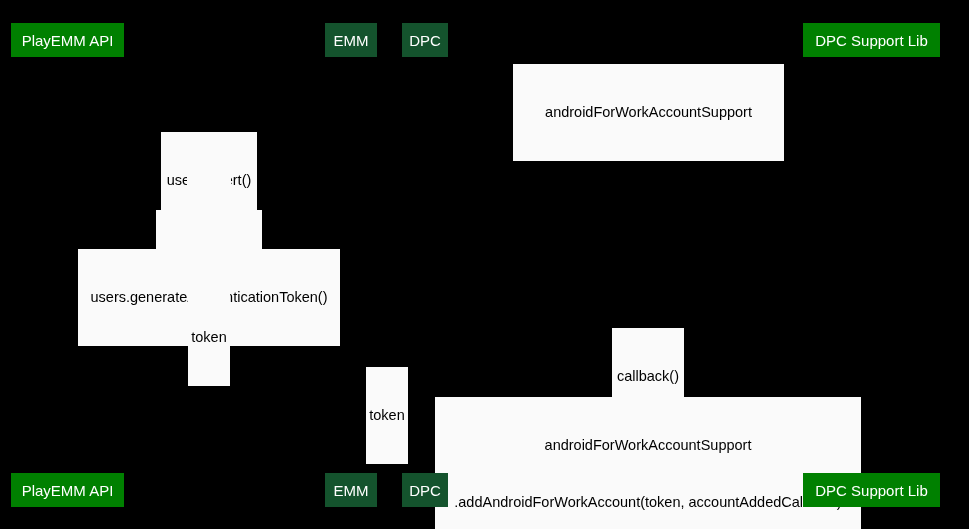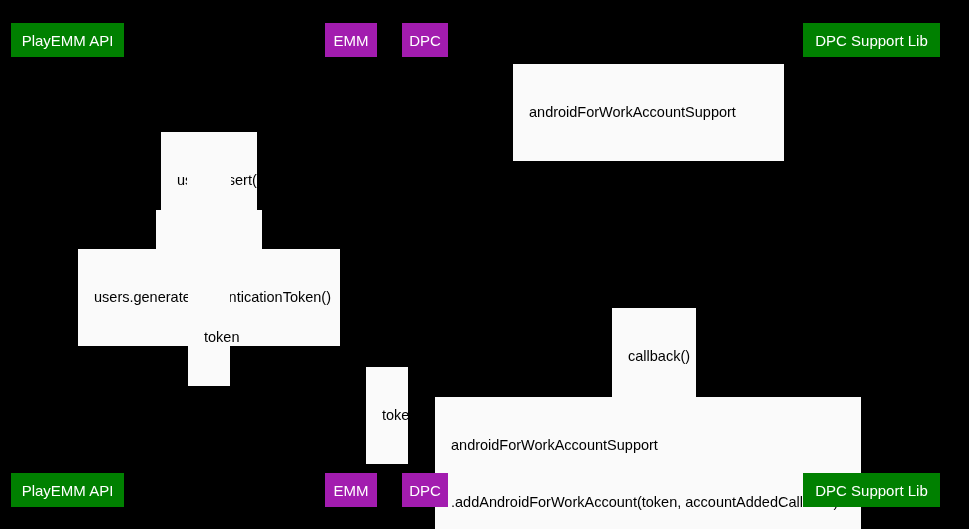--- a/index.html
+++ b/index.html
@@ -23,38 +23,39 @@
     align-items: center;
     justify-content: center;
     color: #ffffff;
     font-size: 15px;
     font-family: "Liberation Sans", sans-serif;
     line-height: 1;
     box-sizing: border-box;
     white-space: nowrap;
   }
   .participant.green { background: #008000; }
-  .participant.blue  { background: #a21caf; }
+  .participant.blue  { background: #14532d; }
 
   .lifeline {
     position: absolute;
     width: 1px;
     background: #000000;
   }
 
   .msg {
     position: absolute;
     background: #fafafa;
     color: #000000;
     font-size: 14.5px;
     font-family: "Liberation Sans", sans-serif;
+    text-align: center;
     line-height: 19px;
     white-space: pre;
     box-sizing: border-box;
-    padding: 1px 16px;
+    padding: 1px 2px;
   }
   .msg.two-line { line-height: 19px; }
 </style>
 </head>
 <body>
 
 <div id="diagram">
 
   <div class="lifeline" style="left:67px;  top:58px; height:414px;"></div>
   <div class="lifeline" style="left:350px; top:58px; height:414px;"></div>
@@ -91,21 +92,21 @@
   </div>
 
   <div class="msg" style="left:78px; top:249px; width:262px;">
     <div>users.generateAuthenticationToken()</div>
   </div>
 
   <div class="msg" style="left:188px; top:289px; width:42px;">
     <div>token</div>
   </div>
 
-  <div class="msg" style="left:612px; top:308px; width:84px;">
+  <div class="msg" style="left:612px; top:328px; width:72px;">
     <div>callback()</div>
   </div>
 
   <div class="msg" style="left:366px; top:367px; width:42px;">
     <div>token</div>
   </div>
 
   <div class="msg two-line" style="left:435px; top:397px; width:426px;">
     <div>androidForWorkAccountSupport</div>
     <div>.addAndroidForWorkAccount(token, accountAddedCallback)</div>

